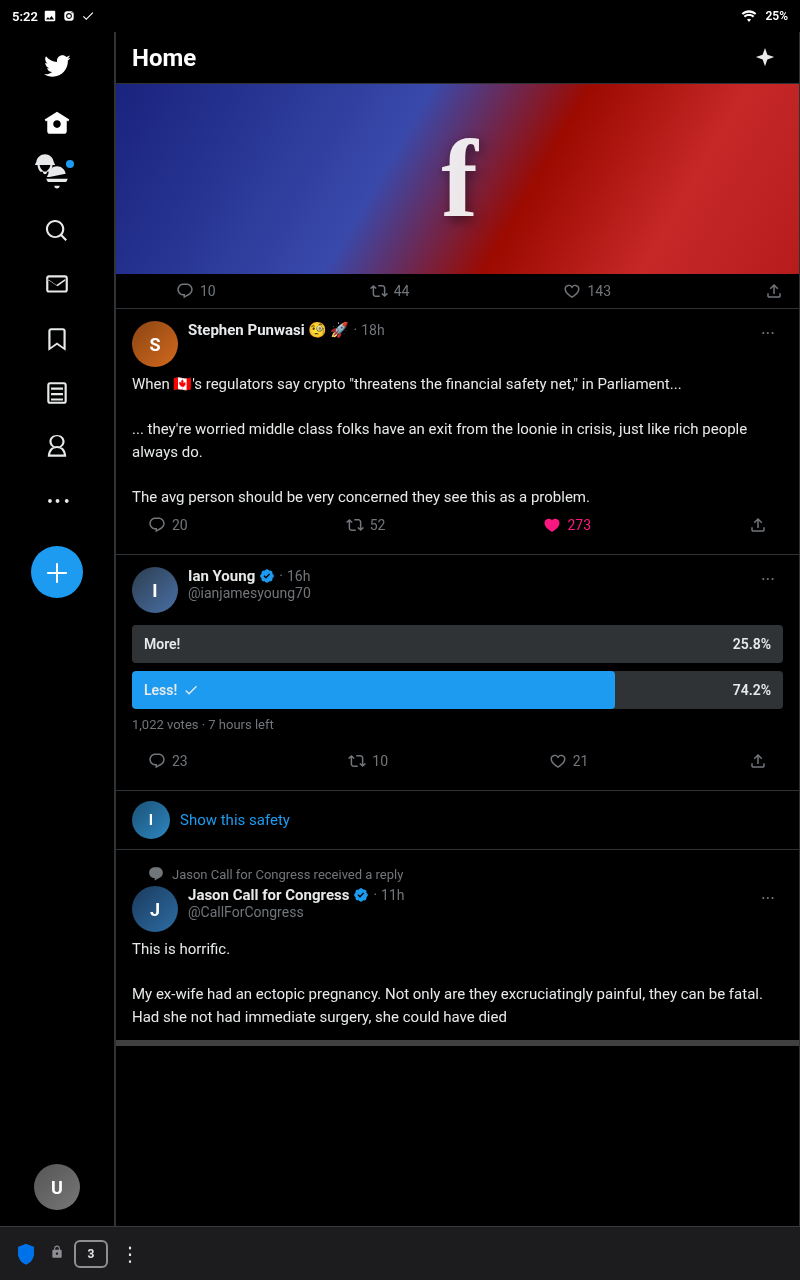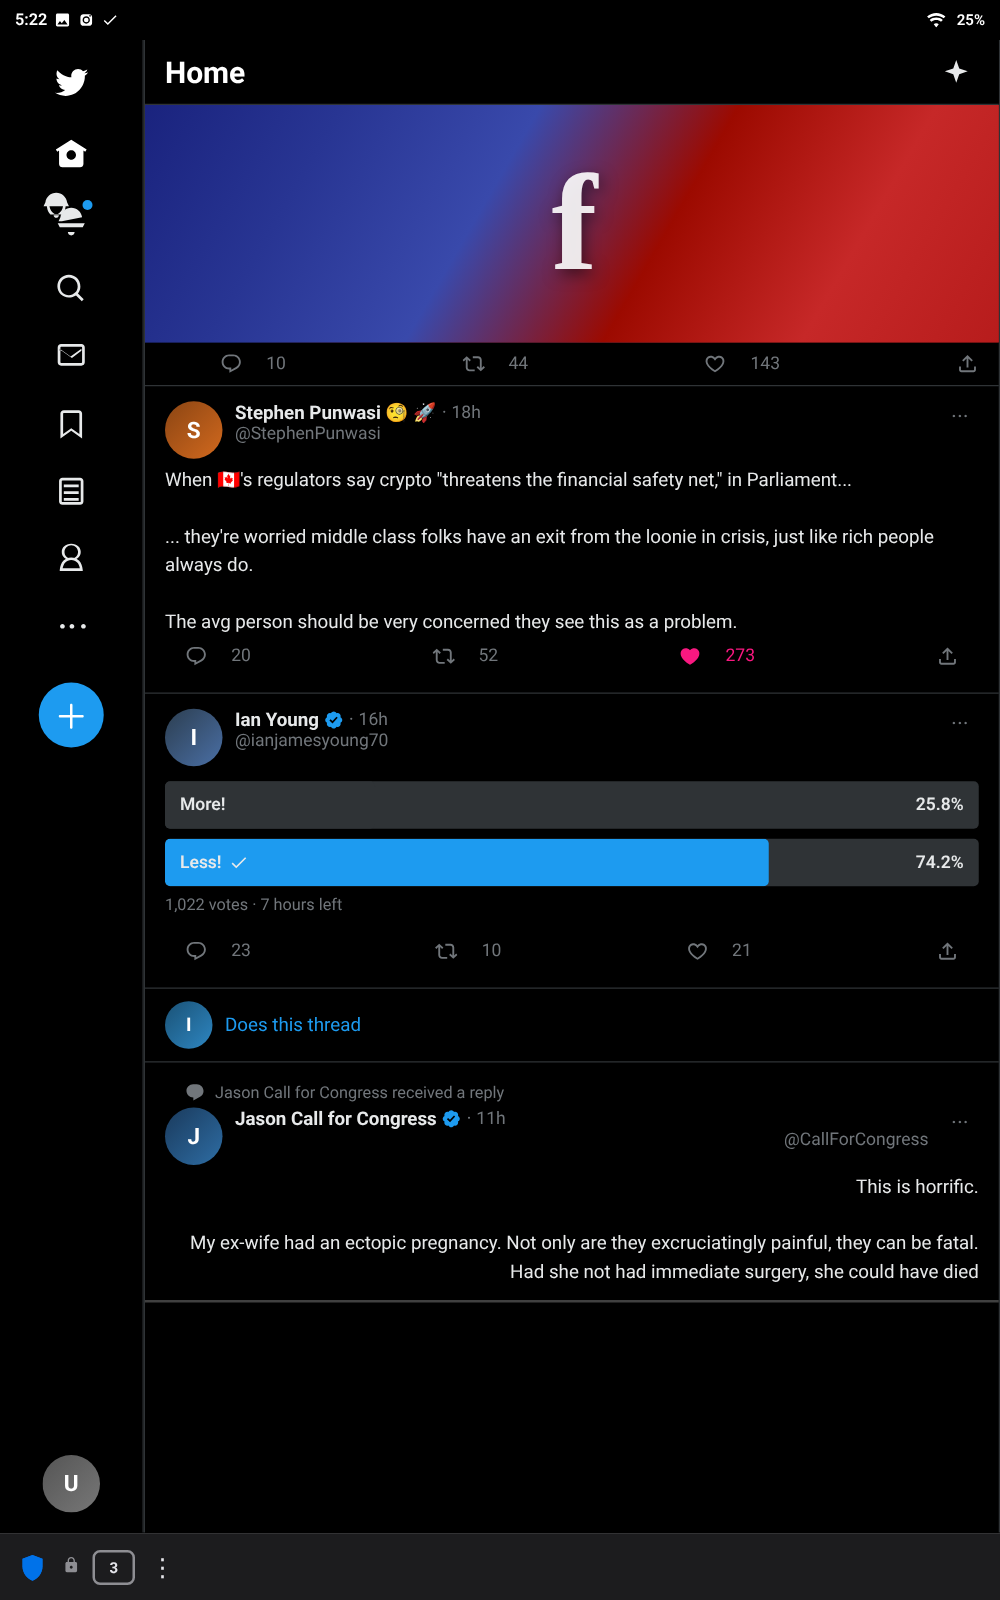--- a/index.html
+++ b/index.html
@@ -140,21 +140,21 @@
       overflow: hidden;
       position: relative;
     }
     .tweet-actions {
       display: flex;
       align-items: center;
       padding: 8px 16px 8px 60px;
       justify-content: space-between;
     }
     .tweet-action {
-      display: flex; align-items: center; gap: 19px;
+      display: flex; align-items: center; gap: 6px;
       color: #71767b;
       font-size: 14px;
       cursor: pointer;
     }
     .tweet-action svg { width: 18px; height: 18px; fill: #71767b; }
 
     
     .tweet-card {
       border-bottom: 1px solid #2f3336;
       padding: 12px 16px;
@@ -282,22 +282,21 @@
       font-size: 13px;
     }
     .reply-notif-icon {
       width: 16px; height: 16px;
       fill: #71767b;
     }
 
     
     .jason-tweet {
       padding: 8px 16px 12px 16px;
-      border-bottom: 2px solid #404040;
-      text-align: right;
+      border-bottom: 6px solid #404040;
     }
 
     
     .browser-bar {
       position: fixed;
       bottom: 0;
       left: 0;
       width: 800px;
       height: 54px;
       background: #1c1c1e;
@@ -493,21 +492,20 @@
       <div class="tweet-header">
         <div class="tweet-avatar av-stephen" style="width:46px;height:46px;border-radius:50%;flex-shrink:0;display:flex;align-items:center;justify-content:center;">
           <span style="color:#fff;font-size:18px;font-weight:700;">S</span>
         </div>
         <div class="tweet-meta">
           <div class="tweet-name-row">
             <span class="tweet-name">Stephen Punwasi 🧐 🚀</span>
             <span class="tweet-dot">·</span>
             <span class="tweet-time">18h</span>
           </div>
-          <span class="tweet-handle">@StephenPunwasi</span>
         </div>
         <div class="tweet-more">···</div>
       </div>
       <div class="tweet-body">
         <p>When 🇨🇦's regulators say crypto "threatens the financial safety net," in Parliament...</p>
         <br>
         <p>... they're worried middle class folks have an exit from the loonie in crisis, just like rich people always do.</p>
         <br>
         <p>The avg person should be very concerned they see this as a problem.</p>
       </div>
@@ -610,21 +608,21 @@
               <path d="M12 2.59l5.7 5.7-1.41 1.42L13 6.41V16h-2V6.41l-3.3 3.3-1.41-1.42L12 2.59zM21 15l-.02 3.51c0 1.38-1.12 2.49-2.5 2.49H5.5C4.11 21 3 19.88 3 18.5V15h2v3.5c0 .28.22.5.5.5h12.98c.28 0 .5-.22.5-.5L19 15h2z"></path>
             </svg>
         </div>
       </div>
     </div>
 
     <div class="show-thread-row">
       <div class="show-thread-avatar" style="display:flex;align-items:center;justify-content:center;background:linear-gradient(135deg,#1a5276,#2e86c1);">
         <span style="color:#fff;font-size:15px;font-weight:700;">I</span>
       </div>
-      <span class="show-thread-text">Does this thread</span>
+      <span class="show-thread-text">Show this safety</span>
     </div>
 
     <div class="jason-tweet">
 
       <div class="reply-notif">
         <svg class="reply-notif-icon" viewBox="0 0 24 24">
           <path d="M1.751 10c0-4.42 3.584-8 8.005-8h4.366c4.49 0 8.129 3.64 8.129 8.13 0 2.96-1.607 5.68-4.196 7.11l-8.054 4.46v-3.69h-.067c-4.49.1-8.183-3.51-8.183-8.01z"></path>
         </svg>
         <span>Jason Call for Congress received a reply</span>
       </div>

